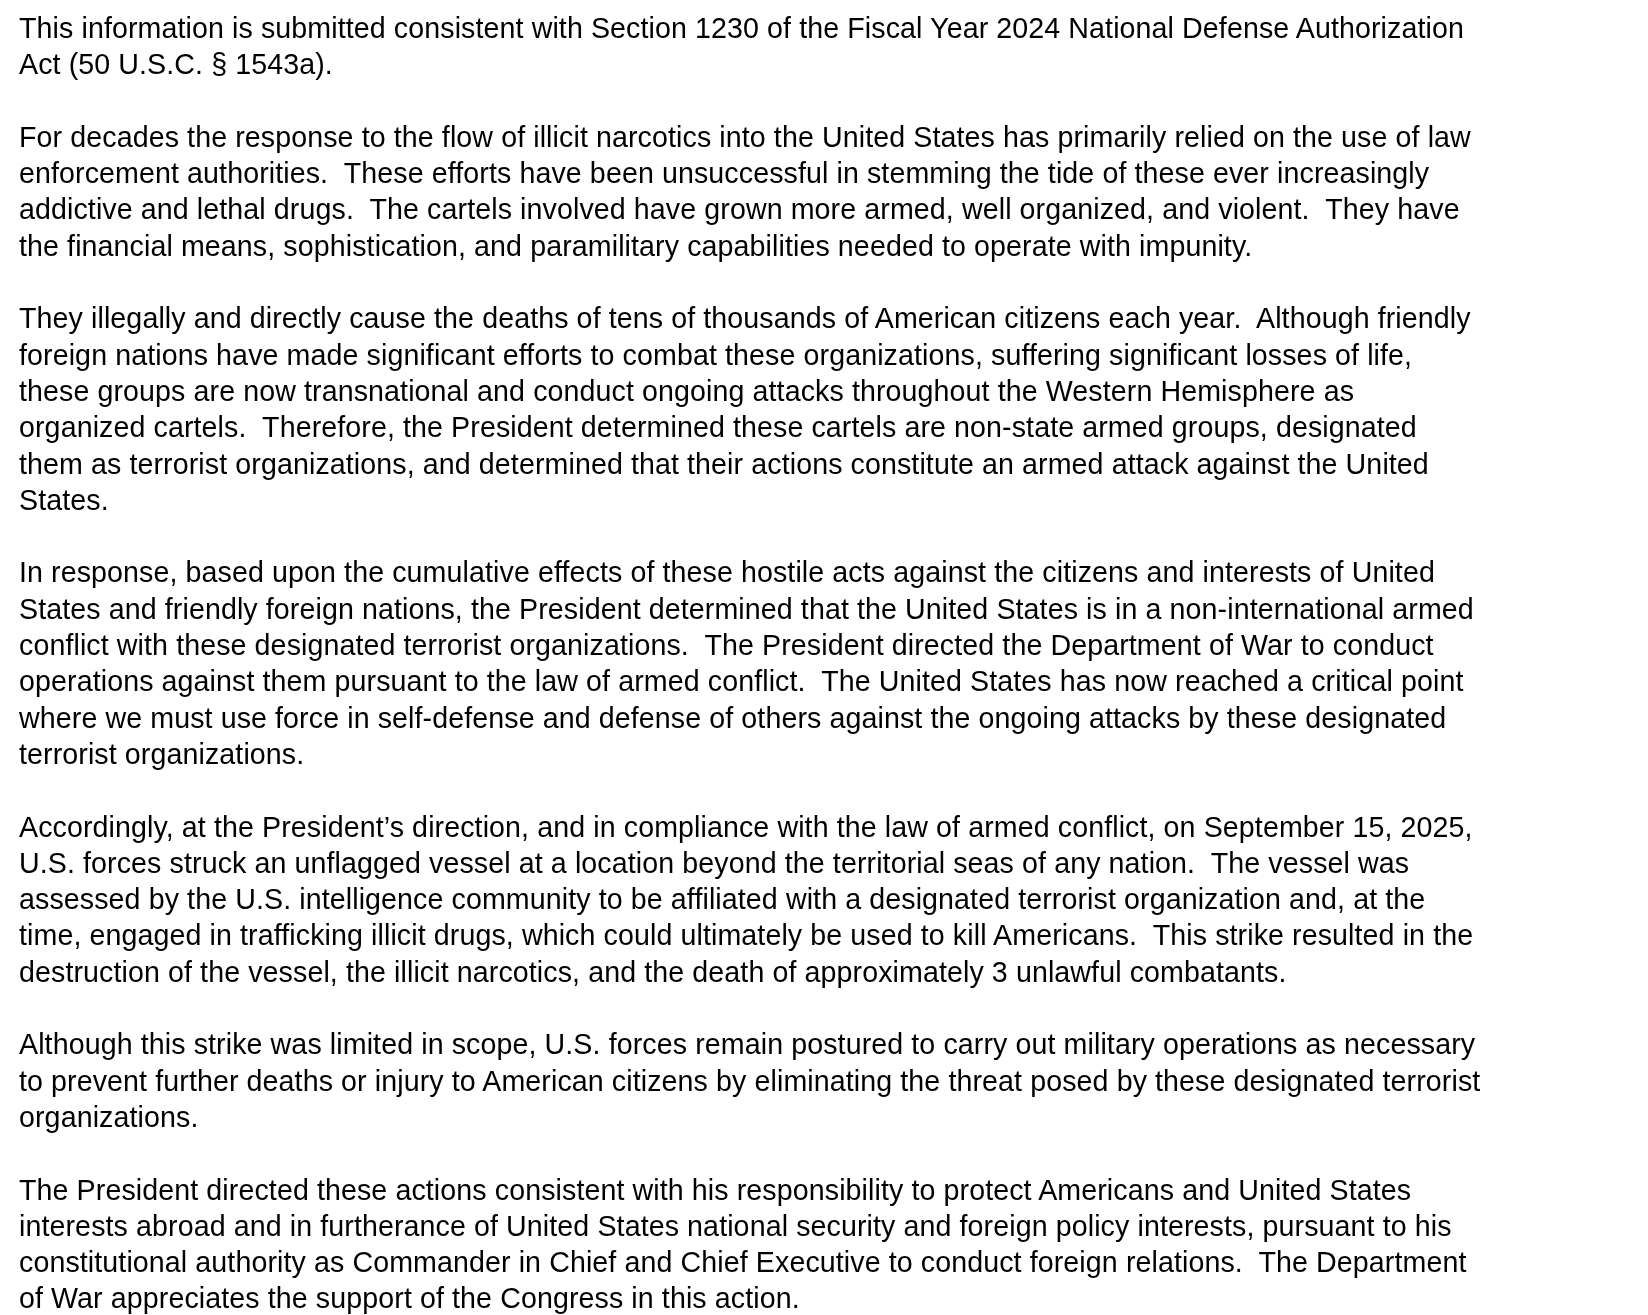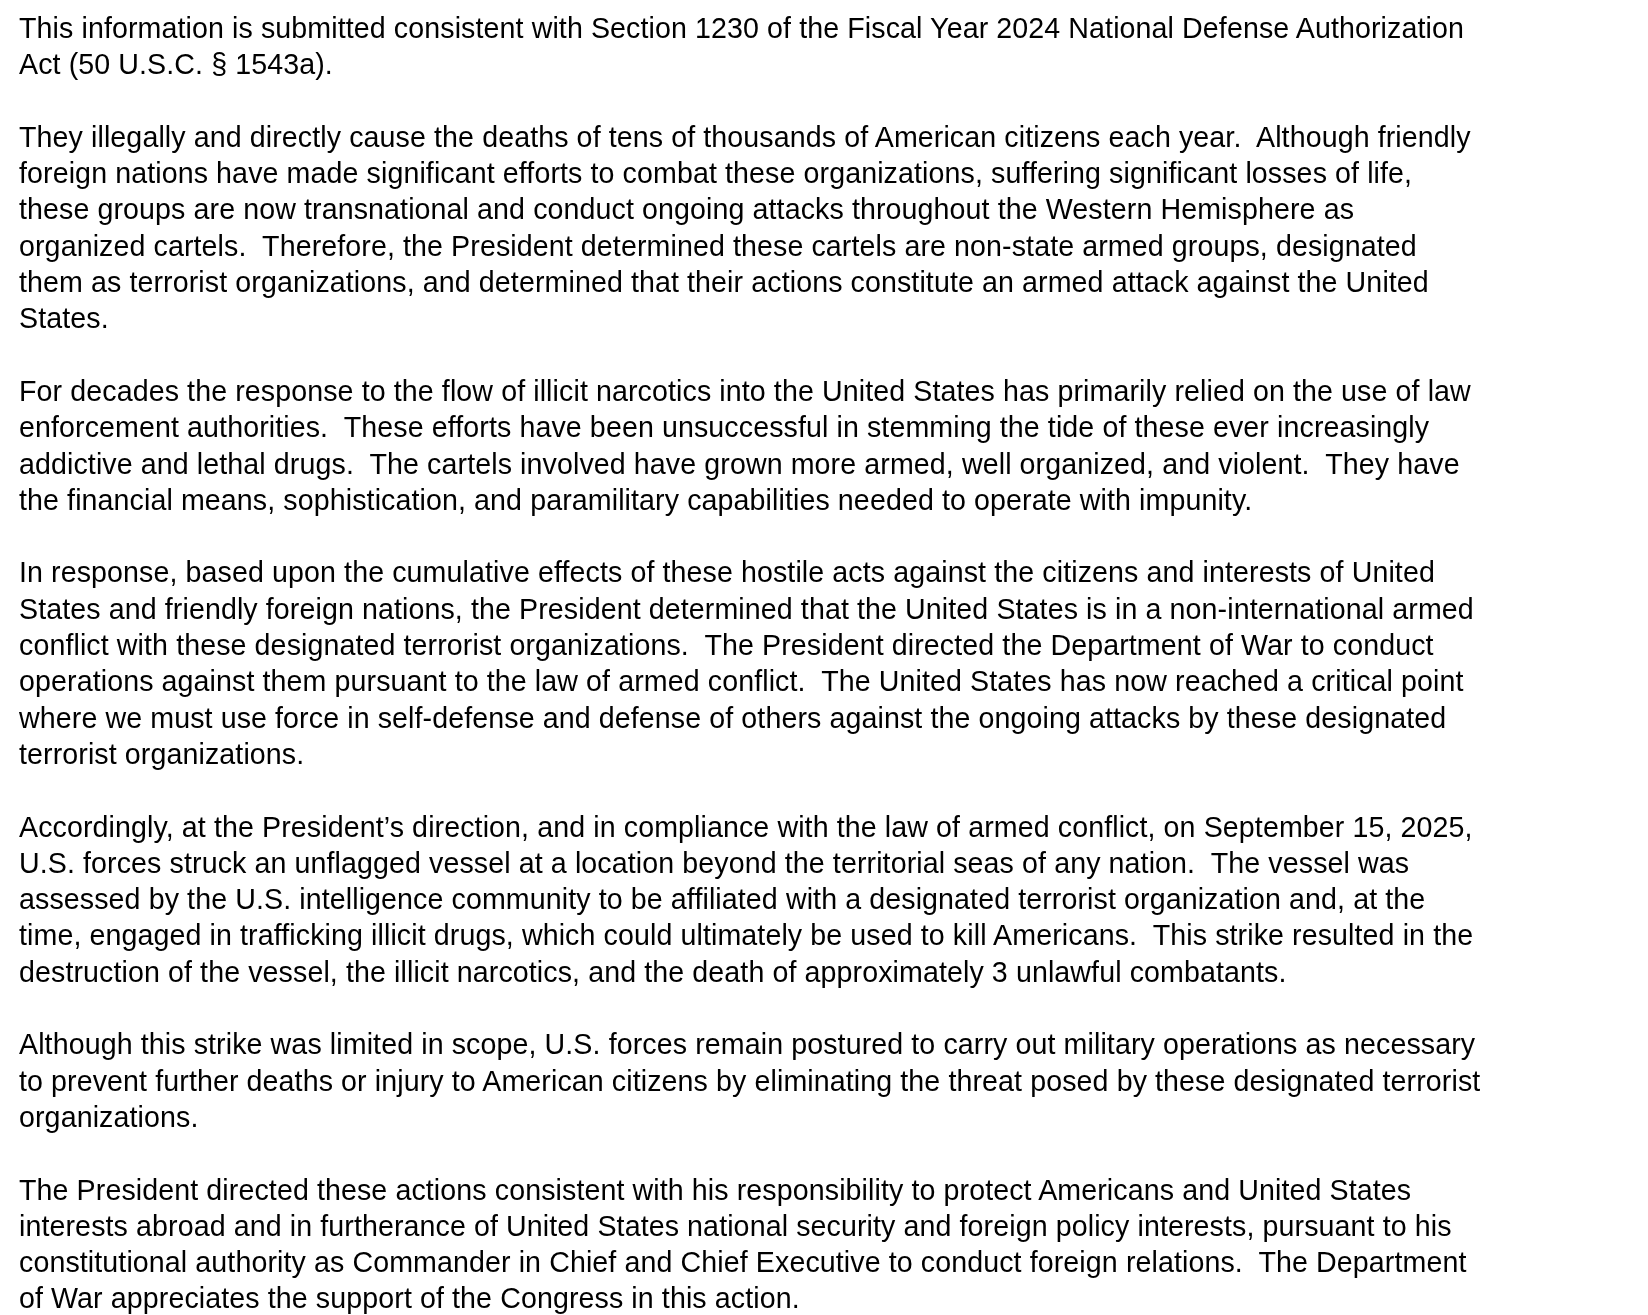--- a/index.html
+++ b/index.html
@@ -33,30 +33,30 @@
   .paragraph:last-child {
     margin-bottom: 0;
   }
 </style>
 </head>
 <body>
 
 <div class="page">
   <div class="paragraph">This information is submitted consistent with Section 1230 of the Fiscal Year 2024 National Defense Authorization
 Act (50 U.S.C. § 1543a).</div>
+  <div class="paragraph">For decades the response to the flow of illicit narcotics into the United States has primarily relied on the use of law
+enforcement authorities.  These efforts have been unsuccessful in stemming the tide of these ever increasingly
+addictive and lethal drugs.  The cartels involved have grown more armed, well organized, and violent.  They have
+the financial means, sophistication, and paramilitary capabilities needed to operate with impunity.</div>
   <div class="paragraph">They illegally and directly cause the deaths of tens of thousands of American citizens each year.  Although friendly
 foreign nations have made significant efforts to combat these organizations, suffering significant losses of life,
 these groups are now transnational and conduct ongoing attacks throughout the Western Hemisphere as
 organized cartels.  Therefore, the President determined these cartels are non-state armed groups, designated
 them as terrorist organizations, and determined that their actions constitute an armed attack against the United
 States.</div>
-  <div class="paragraph">For decades the response to the flow of illicit narcotics into the United States has primarily relied on the use of law
-enforcement authorities.  These efforts have been unsuccessful in stemming the tide of these ever increasingly
-addictive and lethal drugs.  The cartels involved have grown more armed, well organized, and violent.  They have
-the financial means, sophistication, and paramilitary capabilities needed to operate with impunity.</div>
   <div class="paragraph">In response, based upon the cumulative effects of these hostile acts against the citizens and interests of United
 States and friendly foreign nations, the President determined that the United States is in a non-international armed
 conflict with these designated terrorist organizations.  The President directed the Department of War to conduct
 operations against them pursuant to the law of armed conflict.  The United States has now reached a critical point
 where we must use force in self-defense and defense of others against the ongoing attacks by these designated
 terrorist organizations.</div>
   <div class="paragraph">Accordingly, at the President’s direction, and in compliance with the law of armed conflict, on September 15, 2025,
 U.S. forces struck an unflagged vessel at a location beyond the territorial seas of any nation.  The vessel was
 assessed by the U.S. intelligence community to be affiliated with a designated terrorist organization and, at the
 time, engaged in trafficking illicit drugs, which could ultimately be used to kill Americans.  This strike resulted in the

